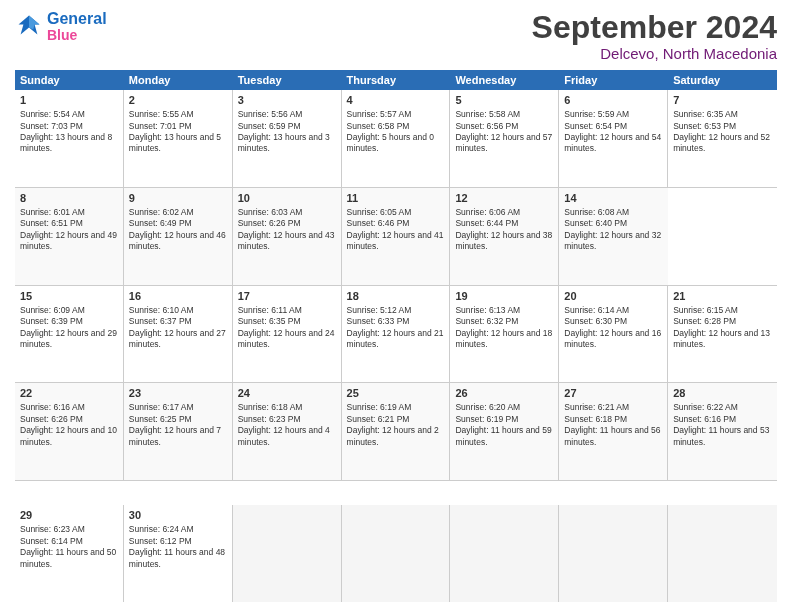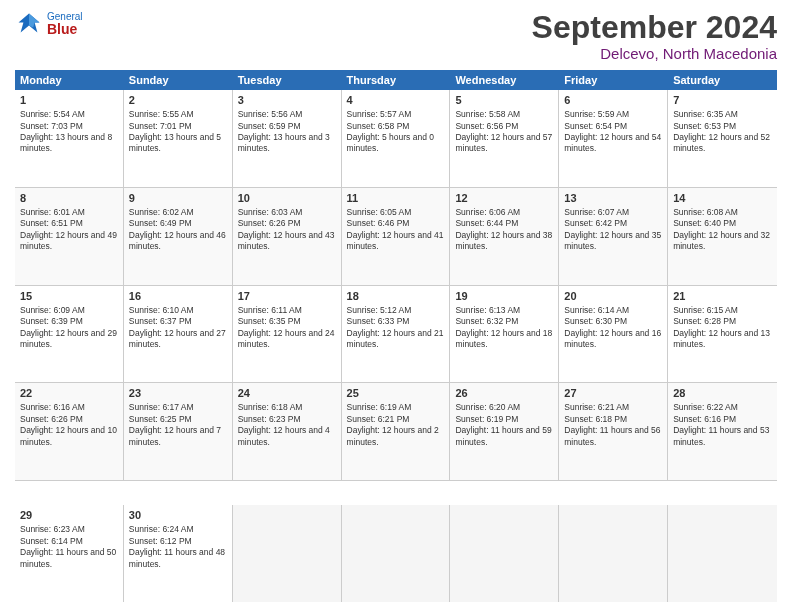--- a/index.html
+++ b/index.html
@@ -106,34 +106,34 @@
 <body>
 
 <div class="page">
   <div class="header">
     <div class="logo">
       <svg class="logo-bird" viewBox="0 0 40 40">
         <polygon points="20,5 35,18 28,18 32,32 20,22 8,32 12,18 5,18" fill="#1a6bbf"></polygon>
         <polygon points="20,5 35,18 28,18 26,25 20,22" fill="#4a9ade"></polygon>
       </svg>
       <div>
-        <div style="font-size:10px;font-weight:normal;color:#1a6bbf;line-height:1.1;text-align:center;">General</div>
-        <div style="font-size:14px;font-weight:bold;color:#b91c1c;line-height:1.1;">Blue</div>
+        <div style="font-size:16px;font-weight:bold;color:#1a6bbf;line-height:1.1;text-align:center;">General</div>
+        <div style="font-size:14px;font-weight:bold;color:#ec4899;line-height:1.1;">Blue</div>
       </div>
     </div>
     <div class="title-block">
       <div class="month-title">September 2024</div>
       <div class="subtitle">Delcevo, North Macedonia</div>
     </div>
   </div>
 
   <div class="calendar">
     <div class="cal-header">
+      <div class="cal-header-cell">Sunday</div>
       <div class="cal-header-cell">Monday</div>
-      <div class="cal-header-cell">Sunday</div>
       <div class="cal-header-cell">Tuesday</div>
       <div class="cal-header-cell">Thursday</div>
       <div class="cal-header-cell">Wednesday</div>
       <div class="cal-header-cell">Friday</div>
       <div class="cal-header-cell">Saturday</div>
     </div>
     <div class="cal-body" id="cal-body">
     <div class="cal-row">
           <div class="cal-cell"><span class="day-num">1</span><span>Sunrise: 5:54 AM</span><br><span>Sunset: 7:03 PM</span><br><span>Daylight: 13 hours and 8 minutes.</span></div>
           <div class="cal-cell"><span class="day-num">2</span><span>Sunrise: 5:55 AM</span><br><span>Sunset: 7:01 PM</span><br><span>Daylight: 13 hours and 5 minutes.</span></div>
@@ -142,21 +142,20 @@
           <div class="cal-cell"><span class="day-num">5</span><span>Sunrise: 5:58 AM</span><br><span>Sunset: 6:56 PM</span><br><span>Daylight: 12 hours and 57 minutes.</span></div>
           <div class="cal-cell"><span class="day-num">6</span><span>Sunrise: 5:59 AM</span><br><span>Sunset: 6:54 PM</span><br><span>Daylight: 12 hours and 54 minutes.</span></div>
           <div class="cal-cell"><span class="day-num">7</span><span>Sunrise: 6:35 AM</span><br><span>Sunset: 6:53 PM</span><br><span>Daylight: 12 hours and 52 minutes.</span></div>
         </div>
         <div class="cal-row">
           <div class="cal-cell"><span class="day-num">8</span><span>Sunrise: 6:01 AM</span><br><span>Sunset: 6:51 PM</span><br><span>Daylight: 12 hours and 49 minutes.</span></div>
           <div class="cal-cell"><span class="day-num">9</span><span>Sunrise: 6:02 AM</span><br><span>Sunset: 6:49 PM</span><br><span>Daylight: 12 hours and 46 minutes.</span></div>
           <div class="cal-cell"><span class="day-num">10</span><span>Sunrise: 6:03 AM</span><br><span>Sunset: 6:26 PM</span><br><span>Daylight: 12 hours and 43 minutes.</span></div>
           <div class="cal-cell"><span class="day-num">11</span><span>Sunrise: 6:05 AM</span><br><span>Sunset: 6:46 PM</span><br><span>Daylight: 12 hours and 41 minutes.</span></div>
           <div class="cal-cell"><span class="day-num">12</span><span>Sunrise: 6:06 AM</span><br><span>Sunset: 6:44 PM</span><br><span>Daylight: 12 hours and 38 minutes.</span></div>
-          <div class="cal-cell"><span class="day-num">13</span><span>Sunrise: 6:07 AM</span><br><span>Sunset: 6:42 PM</span><br><span>Daylight: 12 hours and 35 minutes.</span></div>
           <div class="cal-cell"><span class="day-num">14</span><span>Sunrise: 6:08 AM</span><br><span>Sunset: 6:40 PM</span><br><span>Daylight: 12 hours and 32 minutes.</span></div>
         </div>
         <div class="cal-row">
           <div class="cal-cell"><span class="day-num">15</span><span>Sunrise: 6:09 AM</span><br><span>Sunset: 6:39 PM</span><br><span>Daylight: 12 hours and 29 minutes.</span></div>
           <div class="cal-cell"><span class="day-num">16</span><span>Sunrise: 6:10 AM</span><br><span>Sunset: 6:37 PM</span><br><span>Daylight: 12 hours and 27 minutes.</span></div>
           <div class="cal-cell"><span class="day-num">17</span><span>Sunrise: 6:11 AM</span><br><span>Sunset: 6:35 PM</span><br><span>Daylight: 12 hours and 24 minutes.</span></div>
           <div class="cal-cell"><span class="day-num">18</span><span>Sunrise: 5:12 AM</span><br><span>Sunset: 6:33 PM</span><br><span>Daylight: 12 hours and 21 minutes.</span></div>
           <div class="cal-cell"><span class="day-num">19</span><span>Sunrise: 6:13 AM</span><br><span>Sunset: 6:32 PM</span><br><span>Daylight: 12 hours and 18 minutes.</span></div>
           <div class="cal-cell"><span class="day-num">20</span><span>Sunrise: 6:14 AM</span><br><span>Sunset: 6:30 PM</span><br><span>Daylight: 12 hours and 16 minutes.</span></div>
           <div class="cal-cell"><span class="day-num">21</span><span>Sunrise: 6:15 AM</span><br><span>Sunset: 6:28 PM</span><br><span>Daylight: 12 hours and 13 minutes.</span></div>

